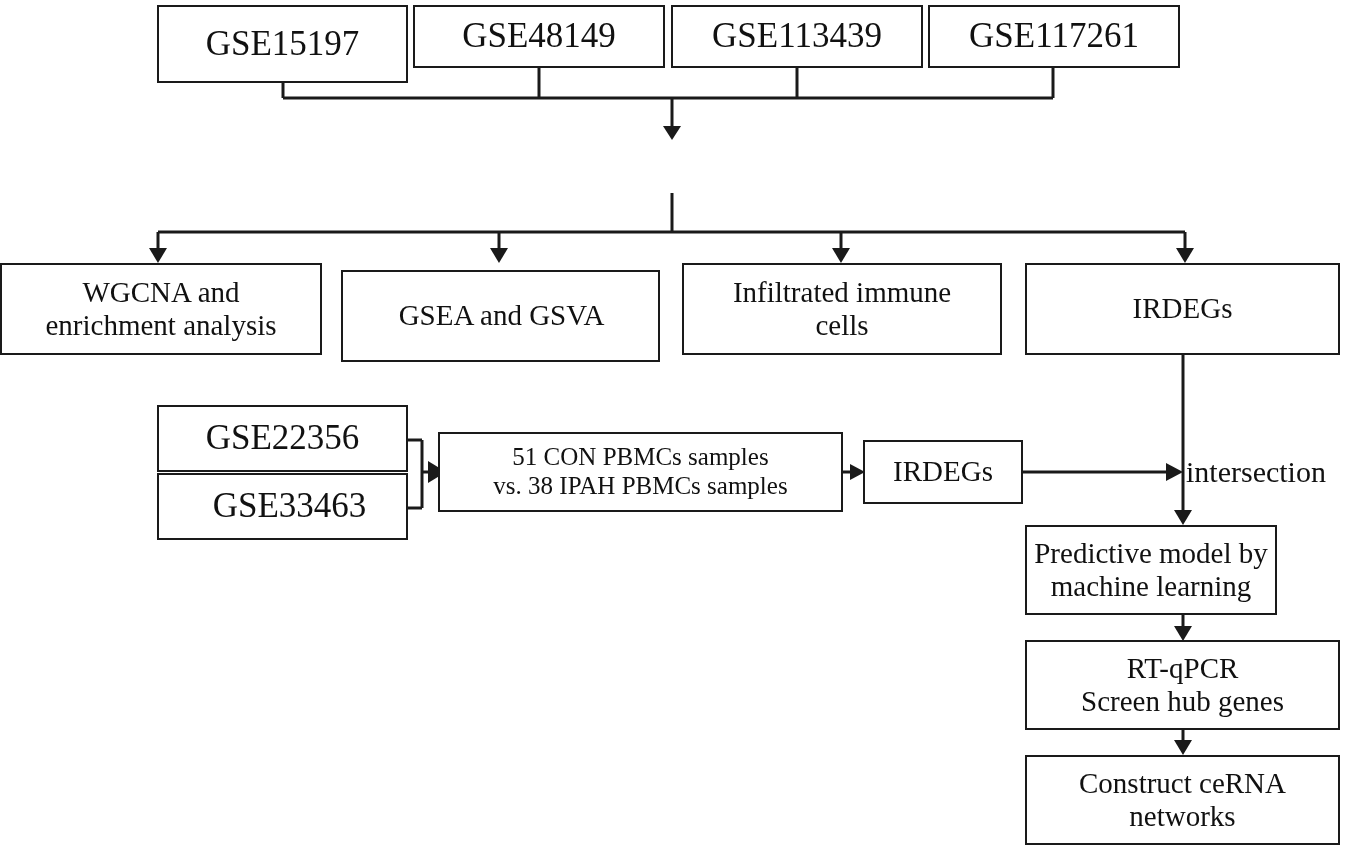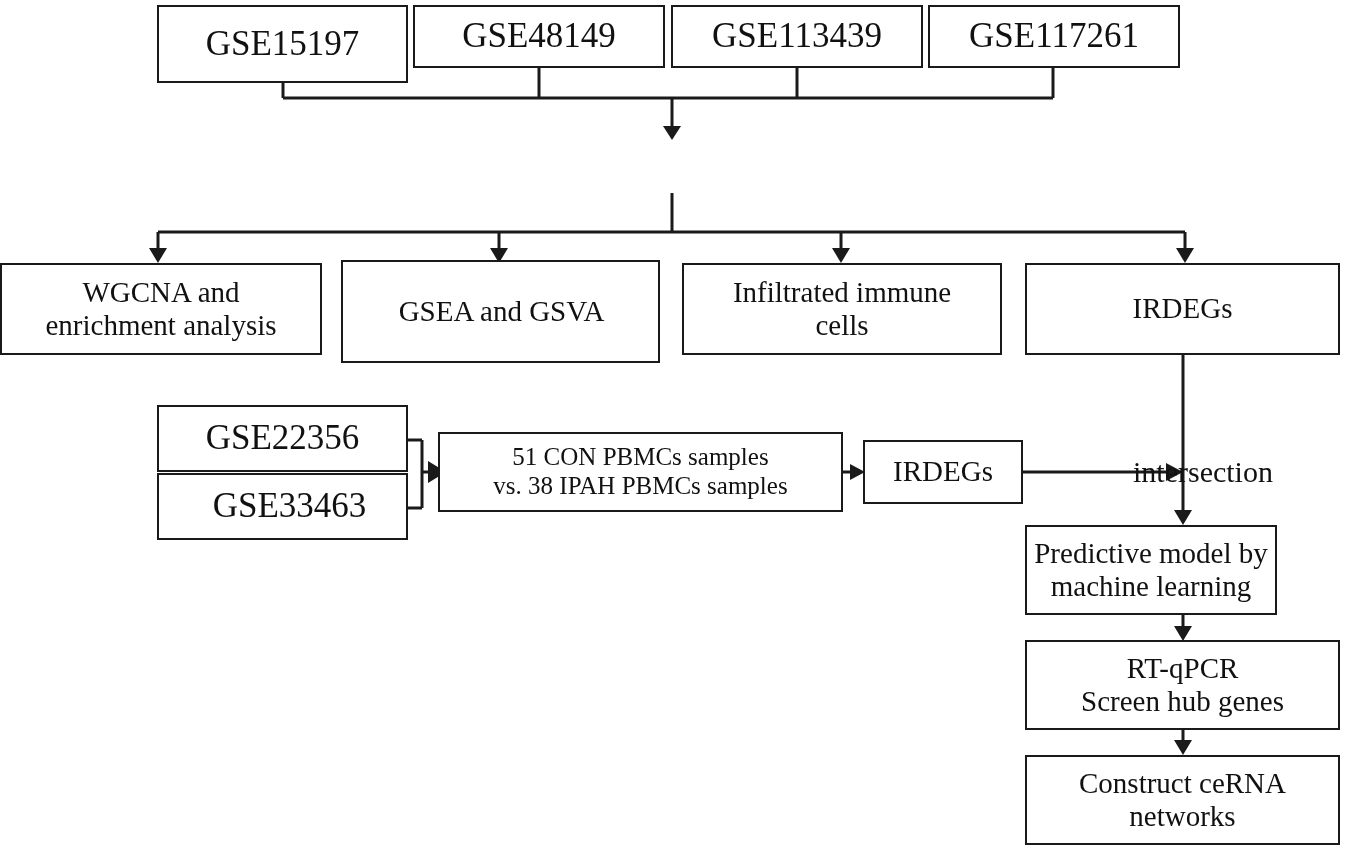--- a/index.html
+++ b/index.html
@@ -121,21 +121,21 @@
   </div>
   <div class="node fs-big" style="left:928px; top:5px; width:252px; height:63px;">
     <span class="lbl">GSE117261</span>
   </div>
 
 
   <div class="node fs-mid" style="left:0px; top:263px; width:322px; height:92px;">
     <span class="lbl">WGCNA and
 enrichment analysis</span>
   </div>
-  <div class="node fs-mid" style="left:341px; top:260px; width:319px; height:103px;padding-left:8px;">
+  <div class="node fs-mid" style="left:341px; top:270px; width:319px; height:92px;padding-left:8px;">
     <span class="lbl">GSEA and GSVA</span>
   </div>
   <div class="node fs-mid" style="left:682px; top:263px; width:320px; height:92px;">
     <span class="lbl">Infiltrated immune
 cells</span>
   </div>
   <div class="node fs-mid" style="left:1025px; top:263px; width:315px; height:92px;">
     <span class="lbl">IRDEGs</span>
   </div>
 
@@ -148,21 +148,21 @@
 
   <div class="node fs-small" style="left:438px; top:432px; width:405px; height:80px;">
     <span class="lbl">51 CON PBMCs samples
 vs. 38 IPAH PBMCs samples</span>
   </div>
 
   <div class="node fs-mid" style="left:863px; top:440px; width:160px; height:64px;">
     <span class="lbl">IRDEGs</span>
   </div>
 
-  <span class="plain-label" style="left:1133px; top:457px;text-align:center;">intersection</span>
+  <span class="plain-label" style="left:1186px; top:457px;text-align:center;">intersection</span>
 
   <div class="node fs-mid" style="left:1025px; top:525px; width:252px; height:90px;">
     <span class="lbl">Predictive model by
 machine learning</span>
   </div>
   <div class="node fs-mid" style="left:1025px; top:640px; width:315px; height:90px;">
     <span class="lbl">RT-qPCR
 Screen hub genes</span>
   </div>
   <div class="node fs-mid" style="left:1025px; top:755px; width:315px; height:90px;">

